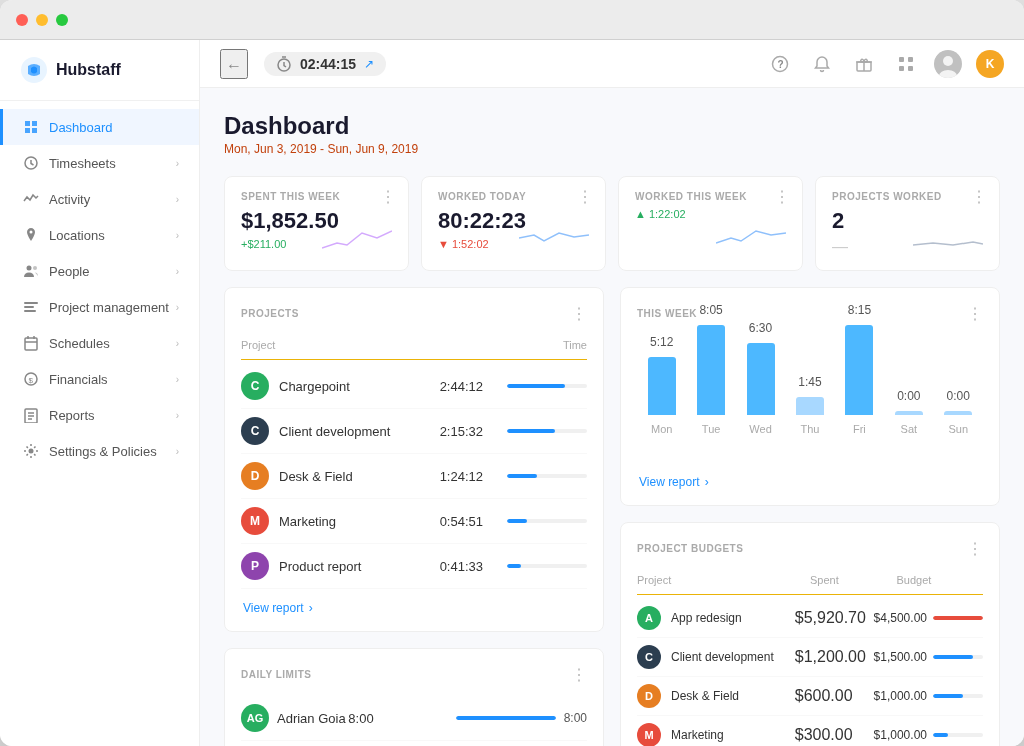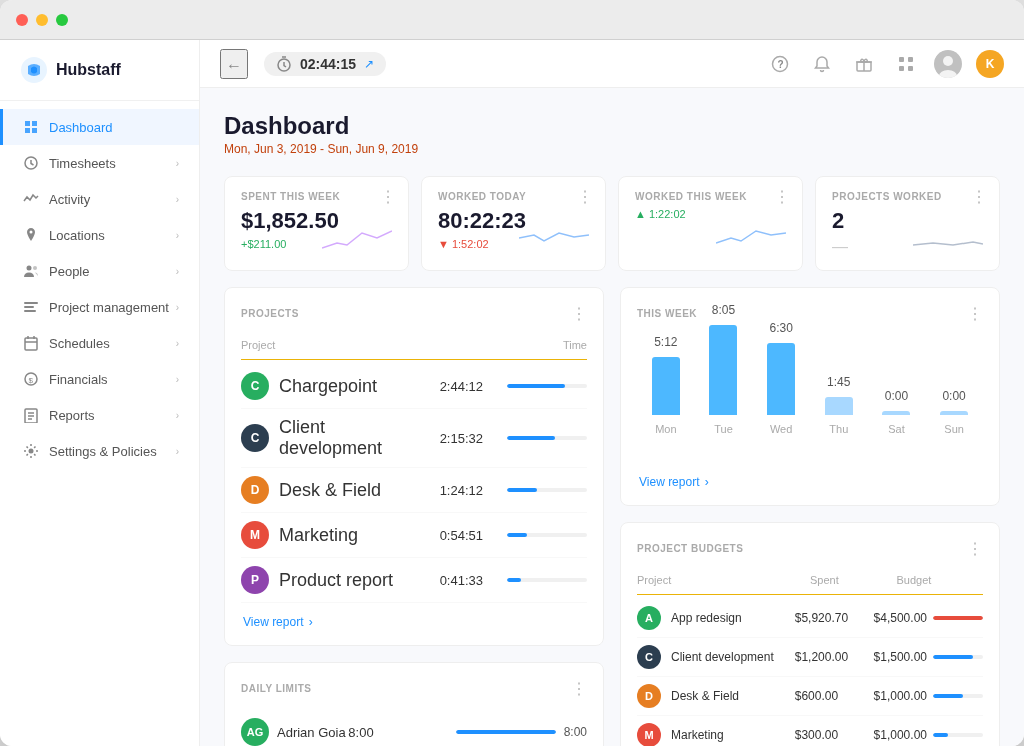--- a/index.html
+++ b/index.html
@@ -281,21 +281,21 @@
       height: 28px;
       border-radius: 50%;
       display: flex;
       align-items: center;
       justify-content: center;
       color: #fff;
       font-weight: 700;
       font-size: 12px;
       flex-shrink: 0;
     }
-    .project-name { font-size: 18px; color: #333; }
+    .project-name { font-size: 13px; color: #333; }
     .project-time-col { display: flex; align-items: center; gap: 24px; }
     .project-time { font-size: 13px; color: #333; min-width: 52px; text-align: right; }
     .progress-bar-bg {
       width: 80px;
       height: 4px;
       background: #f0f0f0;
       border-radius: 2px;
       overflow: hidden;
     }
     .progress-bar-fill {
@@ -377,21 +377,21 @@
 
     
     .budgets-header { grid-template-columns: 2fr 1fr 1fr; }
     .budget-row {
       display: grid;
       grid-template-columns: 2fr 1fr 1fr;
       align-items: center;
       padding: 7px 0;
       border-bottom: 1px solid #f8f8f8;
     }
-    .budget-spent { font-size: 12px; color: #333; }
+    .budget-spent { font-size: 16px; color: #333; }
     .budget-col { display: flex; align-items: center; gap: 6px; }
     .budget-val { font-size: 12px; color: #333; }
     .budget-bar-bg {
       width: 50px;
       height: 4px;
       background: #f0f0f0;
       border-radius: 2px;
       overflow: hidden;
     }
     .budget-bar-fill {
@@ -776,20 +776,25 @@
   </div>
                   <div class="chart-day">
     <span class="bar-value">6:30</span>
     <div class="chart-bar" style="height:72px"></div>
     <span class="day-label">Wed</span>
   </div>
                   <div class="chart-day">
     <span class="bar-value">1:45</span>
     <div class="chart-bar low" style="height:18px"></div>
     <span class="day-label">Thu</span>
+  </div>
+                  <div class="chart-day">
+    <span class="bar-value">8:15</span>
+    <div class="chart-bar" style="height:90px"></div>
+    <span class="day-label">Fri</span>
   </div>
                   <div class="chart-day">
     <span class="bar-value">0:00</span>
     <div class="chart-bar low" style="height:4.5px"></div>
     <span class="day-label">Sat</span>
   </div>
                   <div class="chart-day">
     <span class="bar-value">0:00</span>
     <div class="chart-bar low" style="height:4.5px"></div>
     <span class="day-label">Sun</span>

